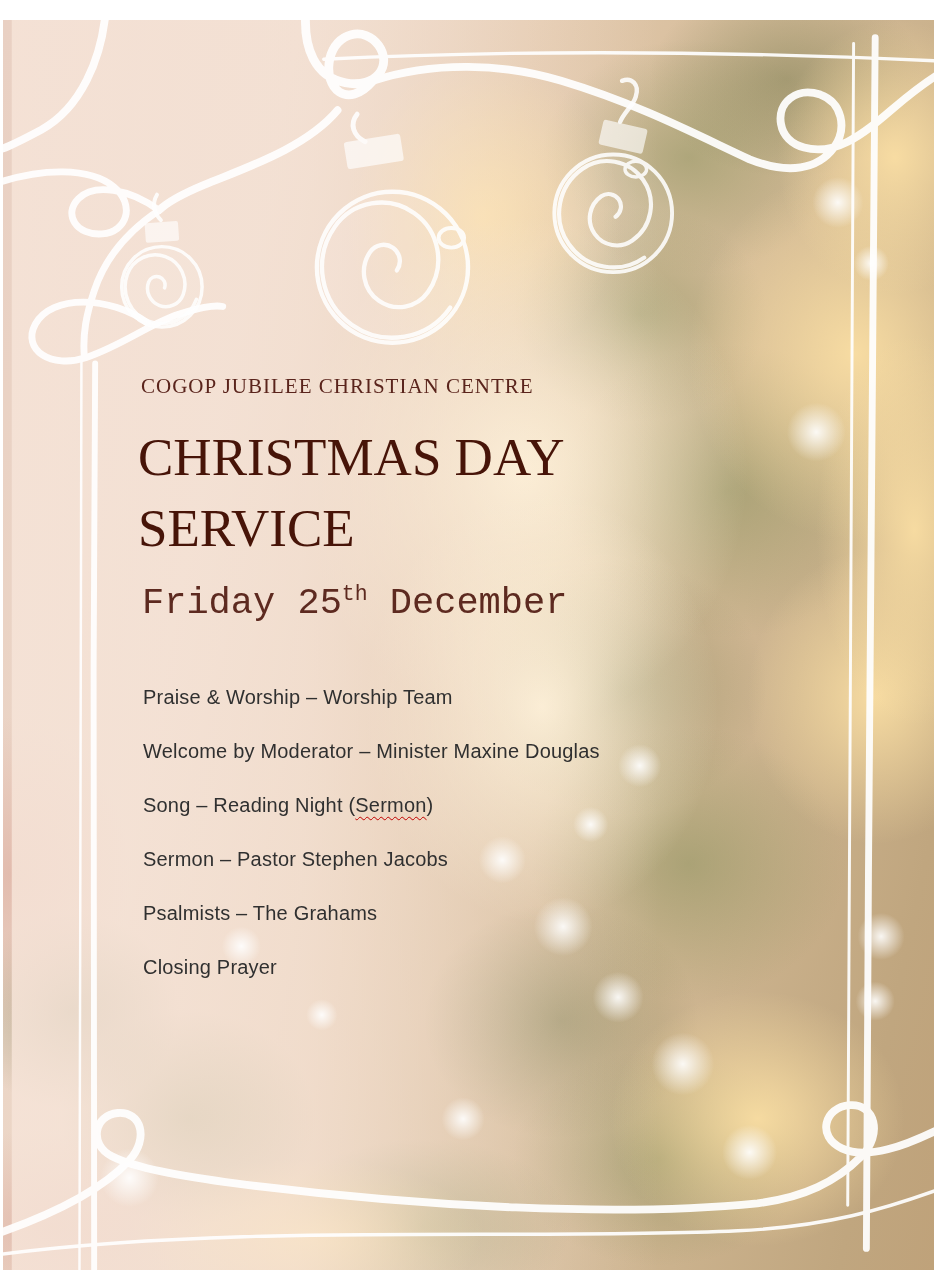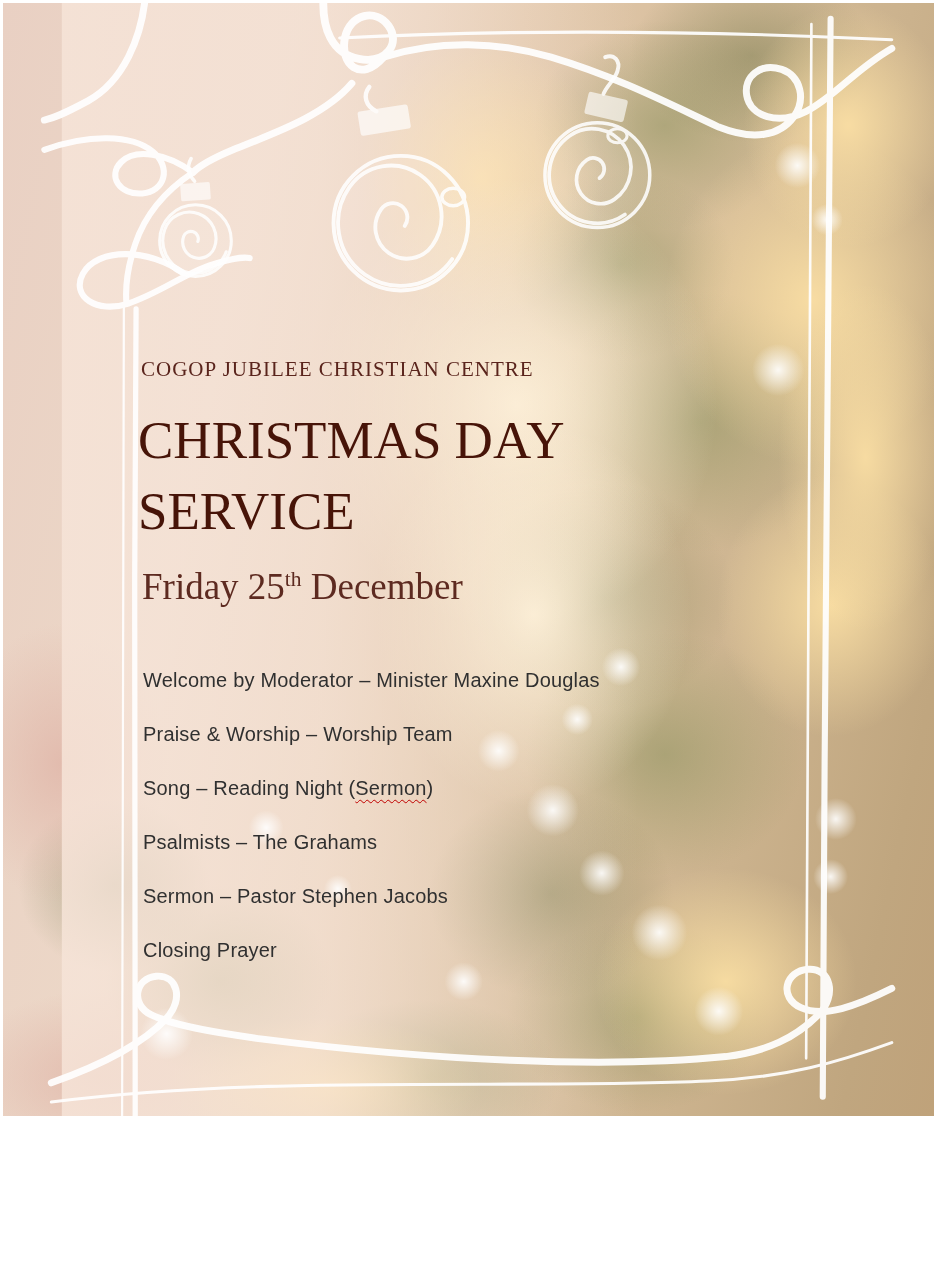--- a/index.html
+++ b/index.html
@@ -1,36 +1,36 @@
 <!DOCTYPE html>
 <html><head>
 <meta charset="utf-8">
 <style>
   html,body{margin:0;padding:0;}
   body{width:937px;height:1287px;background:#ffffff;font-family:"Liberation Sans",sans-serif;overflow:hidden;}
   .stage{position:relative;width:937px;height:1287px;background:#ffffff;}
   .poster{
-    position:absolute;left:3px;top:3px;width:931px;height:1113px;overflow:hidden;
+    position:absolute;left:3px;top:20px;width:931px;height:1250px;overflow:hidden;
     background:linear-gradient(102deg,#e9d0c3 0%,#ecd7c7 25%,#e3c9ad 45%,#d6bd9b 62%,#cbb28d 78%,#c0a67f 92%,#bfa27a 100%);
   }
   svg.decor{position:absolute;left:0;top:0;width:100%;height:100%;}
   .content{position:absolute;left:0;top:0;width:100%;height:100%;}
   .org{
     position:absolute;left:138px;top:354px;
     font-family:"Liberation Serif",serif;font-size:21px;letter-spacing:1px;
     color:#5a241c;white-space:nowrap;
   }
   .title{
     position:absolute;left:135px;top:402px;margin:0;
     font-family:"Liberation Serif",serif;font-weight:400;
     font-size:53px;line-height:71px;color:#471408;white-space:nowrap;
   }
   .date{
     position:absolute;left:139px;top:560px;
-    font-family:Liberation Serif, serif;font-size:37px;line-height:47px;
+    font-family:Liberation Mono, monospace;font-size:37px;line-height:47px;
     color:#5d2a20;white-space:nowrap;
   }
   .date sup{font-size:58%;line-height:0;}
   .program{position:absolute;left:140px;top:664px;}
   .program .item{
     font-size:20px;line-height:26px;margin-bottom:28px;
     color:#303030;white-space:nowrap;letter-spacing:.2px;
   }
   .misspell{
     text-decoration:underline wavy #c00000;
@@ -167,23 +167,23 @@
     <div class="content">
       <div class="org">COGOP JUBILEE CHRISTIAN CENTRE</div>
 
       <h1 class="title"><span>CHRISTMAS DAY</span><br><span>SERVICE</span></h1>
 
       <div class="date">
         <div><span>Friday 25</span><sup>th</sup><span> December</span></div>
       </div>
 
       <div class="program">
+        <div class="item">Praise &amp; Worship – Worship Team</div>
         <div class="item">Welcome by Moderator – Minister Maxine Douglas</div>
-        <div class="item">Praise &amp; Worship – Worship Team</div>
         <div class="item"><span>Song – Reading Night (</span><span class="misspell">Sermon</span><span>)</span></div>
+        <div class="item">Sermon – Pastor Stephen Jacobs</div>
         <div class="item">Psalmists – The Grahams</div>
-        <div class="item">Sermon – Pastor Stephen Jacobs</div>
         <div class="item">Closing Prayer</div>
       </div>
     </div>
 
   </div>
 </div>
 
 </body></html>

